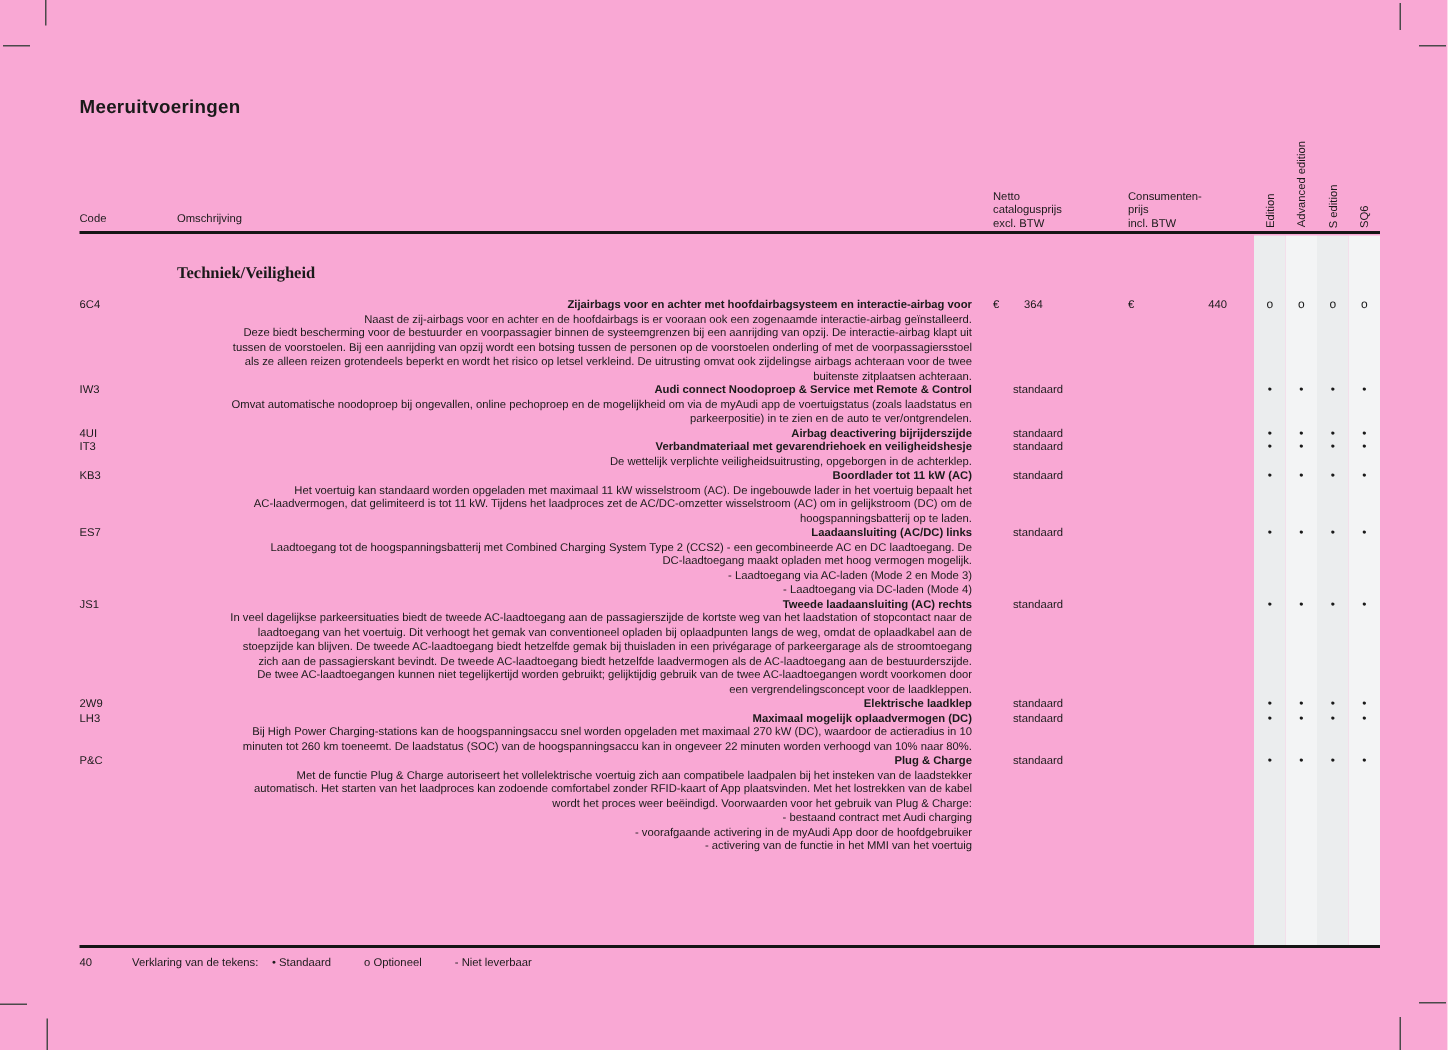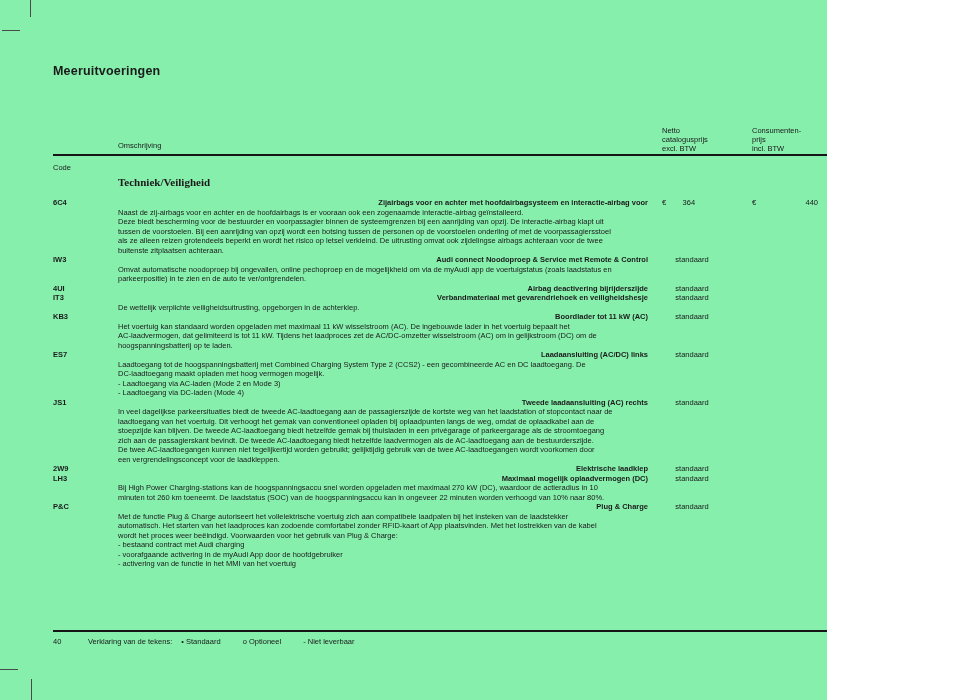--- a/index.html
+++ b/index.html
@@ -1,27 +1,27 @@
 <!DOCTYPE html>
 <html><head>
 <meta charset="utf-8">
 <style>
   html,body { margin:0; padding:0; background:#ffffff; }
   body { font-family:"Liberation Sans", sans-serif; color:#1a1a1a; }
-  .sheet { position:relative; width:827px; height:700px; background:#86efac; overflow:hidden; }
+  .sheet { position:relative; width:965px; height:700px; background:#f9a8d4; overflow:hidden; }
 
   
   .crop { position:absolute; background:#4a4a4a; }
 
   
   .page-title { position:absolute; left:53px; top:64px; font-size:12.5px; font-weight:bold; letter-spacing:0.2px; }
 
   
   .hlabel { position:absolute; font-size:7.5px; line-height:8.8px; }
-  .h-code { left:53px; top:142px;margin-top:22px; }
+  .h-code { left:53px; top:142px; }
   .h-desc { left:118px; top:142px; }
   .h-netto { left:662px; top:127px; }
   .h-cons { left:752px; top:127px; }
 
   
   .vlabels { position:absolute; left:836px; top:36px; height:116px; display:flex; }
   .vcell { width:21px; display:flex; justify-content:center; align-items:flex-end; }
   .vcell span { writing-mode:vertical-rl; transform:rotate(180deg); font-size:7.5px; line-height:10px; white-space:nowrap; }
 
   
@@ -32,23 +32,23 @@
   .stripe { position:absolute; top:157px; height:473px; width:21px; }
   .st0 { left:836px; background:#ebedee; }
   .st1 { left:857px; background:#f3f4f5; }
   .st2 { left:878px; background:#ebedee; }
   .st3 { left:899px; background:#f3f4f5; }
 
   
   .content { position:absolute; left:53px; top:177px; width:884px; font-size:7.5px; line-height:9.5px; }
   .section-title { font-weight:bold; font-size:11px; line-height:11px; margin:0 0 10px 65px;font-family:Liberation Serif, serif; }
   .trow { display:grid; grid-template-columns:65px 530px 88px 100px 21px 21px 21px 21px; align-items:start; }
-  .code { font-weight:bold; }
+  .code { font-weight:normal; }
   .rtitle { font-weight:bold;text-align:right; }
-  .rbody { white-space:pre; }
+  .rbody { white-space:pre;text-align:right; }
   .pnet, .pcon { display:flex; }
   .pnet .cur { padding-left:14px; }
   .pnet .val { margin-left:auto; padding-right:8px; }
   .pnet .lbl { margin:0 auto; }
   .pcon .cur { padding-left:16px; }
   .pcon .val { margin-left:auto; padding-right:18px; }
   .mk { text-align:center; font-size:8px; line-height:9.5px; }
 
   
   .f-num { position:absolute; left:53px; top:637px; font-size:7.5px; }

